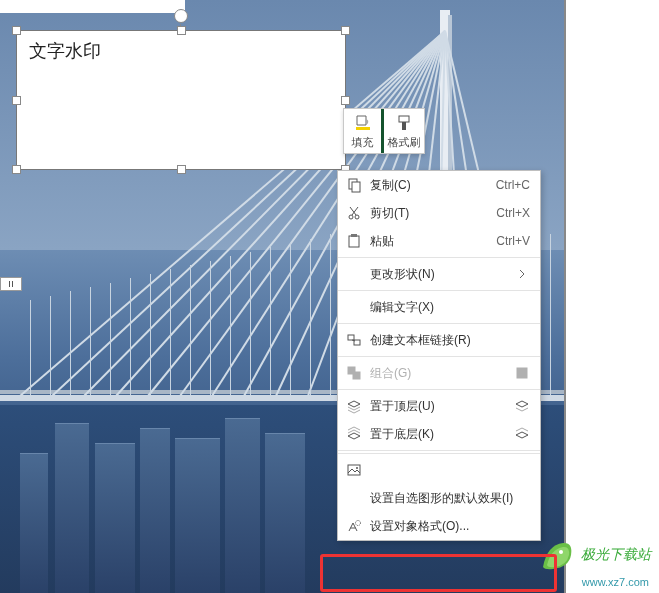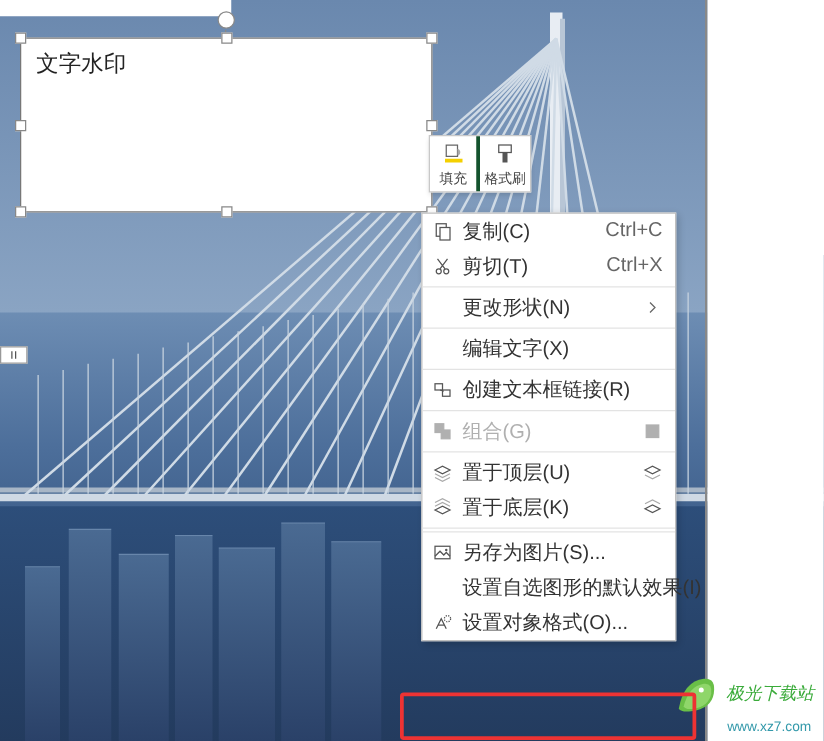--- a/index.html
+++ b/index.html
@@ -89,21 +89,21 @@
 .toolbar svg{width:20px;height:20px;}
 .plh {
   position:absolute; top:277px; left:0; width:22px; height:14px;
   background:#fff; border:1px solid #999;
 }
 .plh::after{content:""; position:absolute; inset:3px 8px; border-left:1px solid #555; border-right:1px solid #555;}
 .context-menu {
   position:absolute; top:170px; left:337px; width:204px;
   background:#fff; border:1px solid #bfbfbf;
   box-shadow:2px 2px 6px rgba(0,0,0,.2);
-  font-size:16px; color:#333;
+  font-size:12px; color:#333;
 }
 .menu-item {
   display:flex; align-items:center; height:28px; padding:0 10px 0 8px;
   gap:8px; cursor:pointer;
 }
 .menu-item .lbl{flex:1; white-space:nowrap;}
 .menu-item .side{color:#666;}
 .menu-item svg{width:16px; height:16px; flex:0 0 16px;}
 .menu-item .spacer{width:16px; flex:0 0 16px;}
 .menu-item.disabled{color:#b0b0b0;}
@@ -242,20 +242,28 @@
   </div>
   <div class="menu-item">
     <svg viewBox="0 0 16 16">
         <circle cx="5" cy="12" r="2" fill="none" stroke="#555"></circle>
         <circle cx="11" cy="12" r="2" fill="none" stroke="#555"></circle>
         <path d="M6 10 L12 2 M10 10 L4 2" stroke="#555"></path>
       </svg>
     <span class="lbl">剪切(T)</span>
     <span class="side">Ctrl+X</span>
   </div>
+  <div class="menu-item">
+    <svg viewBox="0 0 16 16">
+        <rect x="3" y="3" width="10" height="11" fill="none" stroke="#555"></rect>
+        <rect x="5" y="1" width="6" height="3" fill="#777"></rect>
+      </svg>
+    <span class="lbl">粘贴</span>
+    <span class="side">Ctrl+V</span>
+  </div>
   <div class="divider"></div>
   <div class="menu-item">
     <span class="spacer"></span>
     <span class="lbl">更改形状(N)</span>
     <svg class="side-icon" viewBox="0 0 16 16">
         <path d="M6 4 L10 8 L6 12" fill="none" stroke="#666"></path>
       </svg>
   </div>
   <div class="divider"></div>
   <div class="menu-item">
@@ -309,21 +317,20 @@
       </svg>
   </div>
   <div class="divider"></div>
   <div class="divider"></div>
   <div class="menu-item">
     <svg viewBox="0 0 16 16">
         <rect x="2" y="3" width="12" height="10" fill="none" stroke="#555"></rect>
         <path d="M2 11 L6 7 L9 10 L11 8 L14 11" fill="none" stroke="#555"></path>
         <circle cx="11" cy="6" r="1" fill="#555"></circle>
       </svg>
-    <span class="lbl">另存为图片(S)...</span>
   </div>
   <div class="menu-item">
     <span class="spacer"></span>
     <span class="lbl">设置自选图形的默认效果(I)</span>
   </div>
   <div class="menu-item">
     <svg viewBox="0 0 16 16">
         <path d="M3 13 L7 5 L11 13 M4.5 10 L9.5 10" fill="none" stroke="#555"></path>
         <circle cx="12" cy="5" r="2.5" fill="none" stroke="#555" stroke-dasharray="1 1"></circle>
       </svg>

